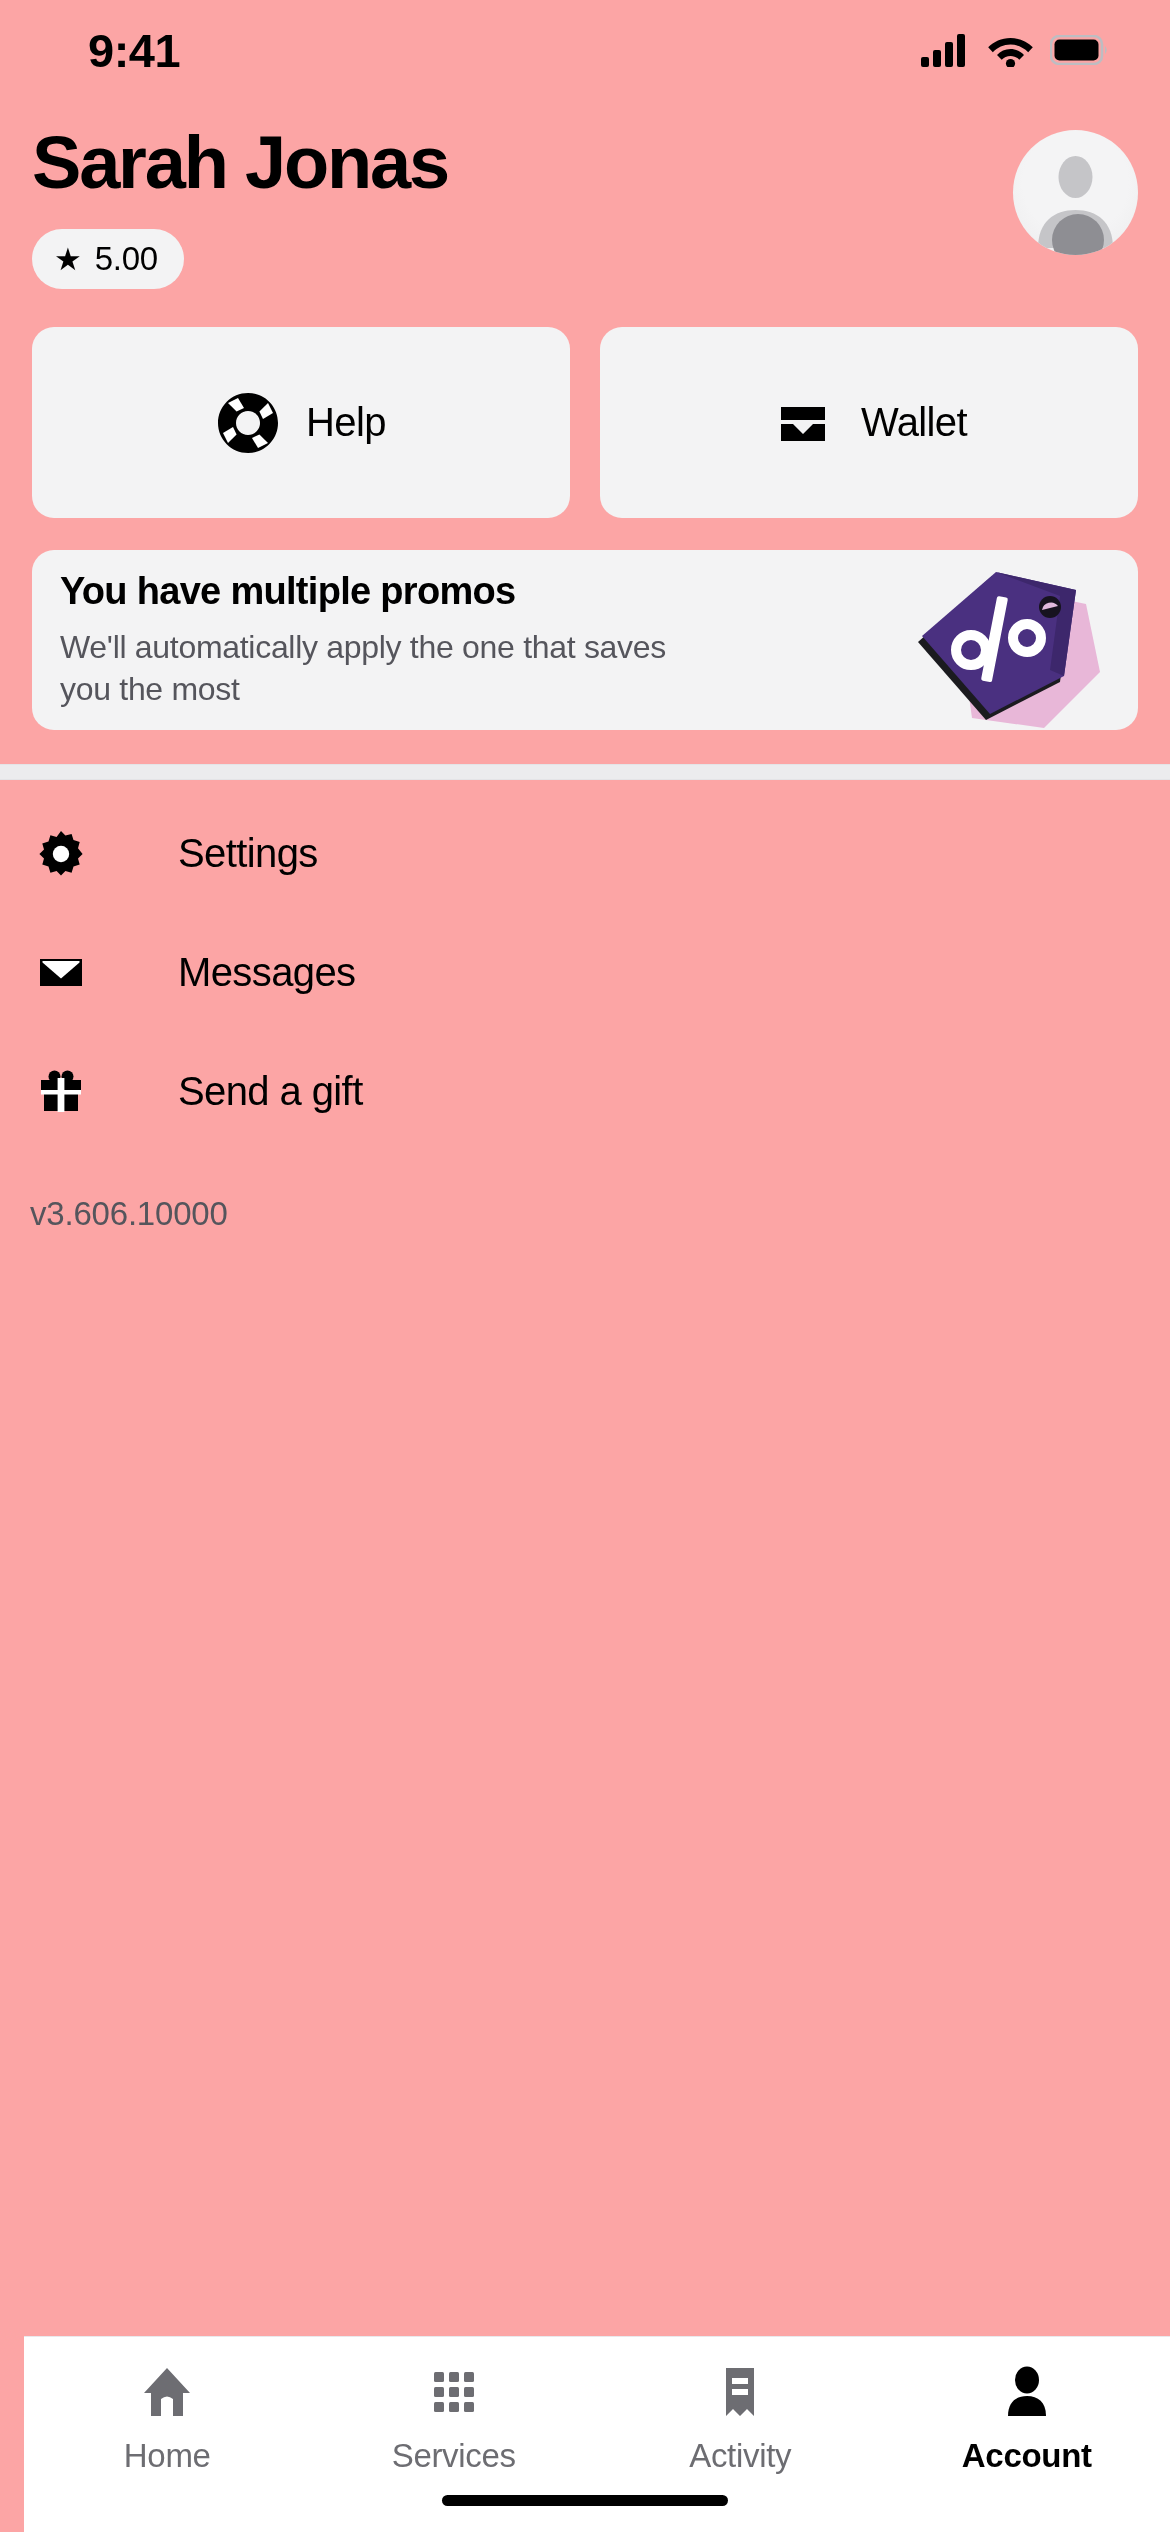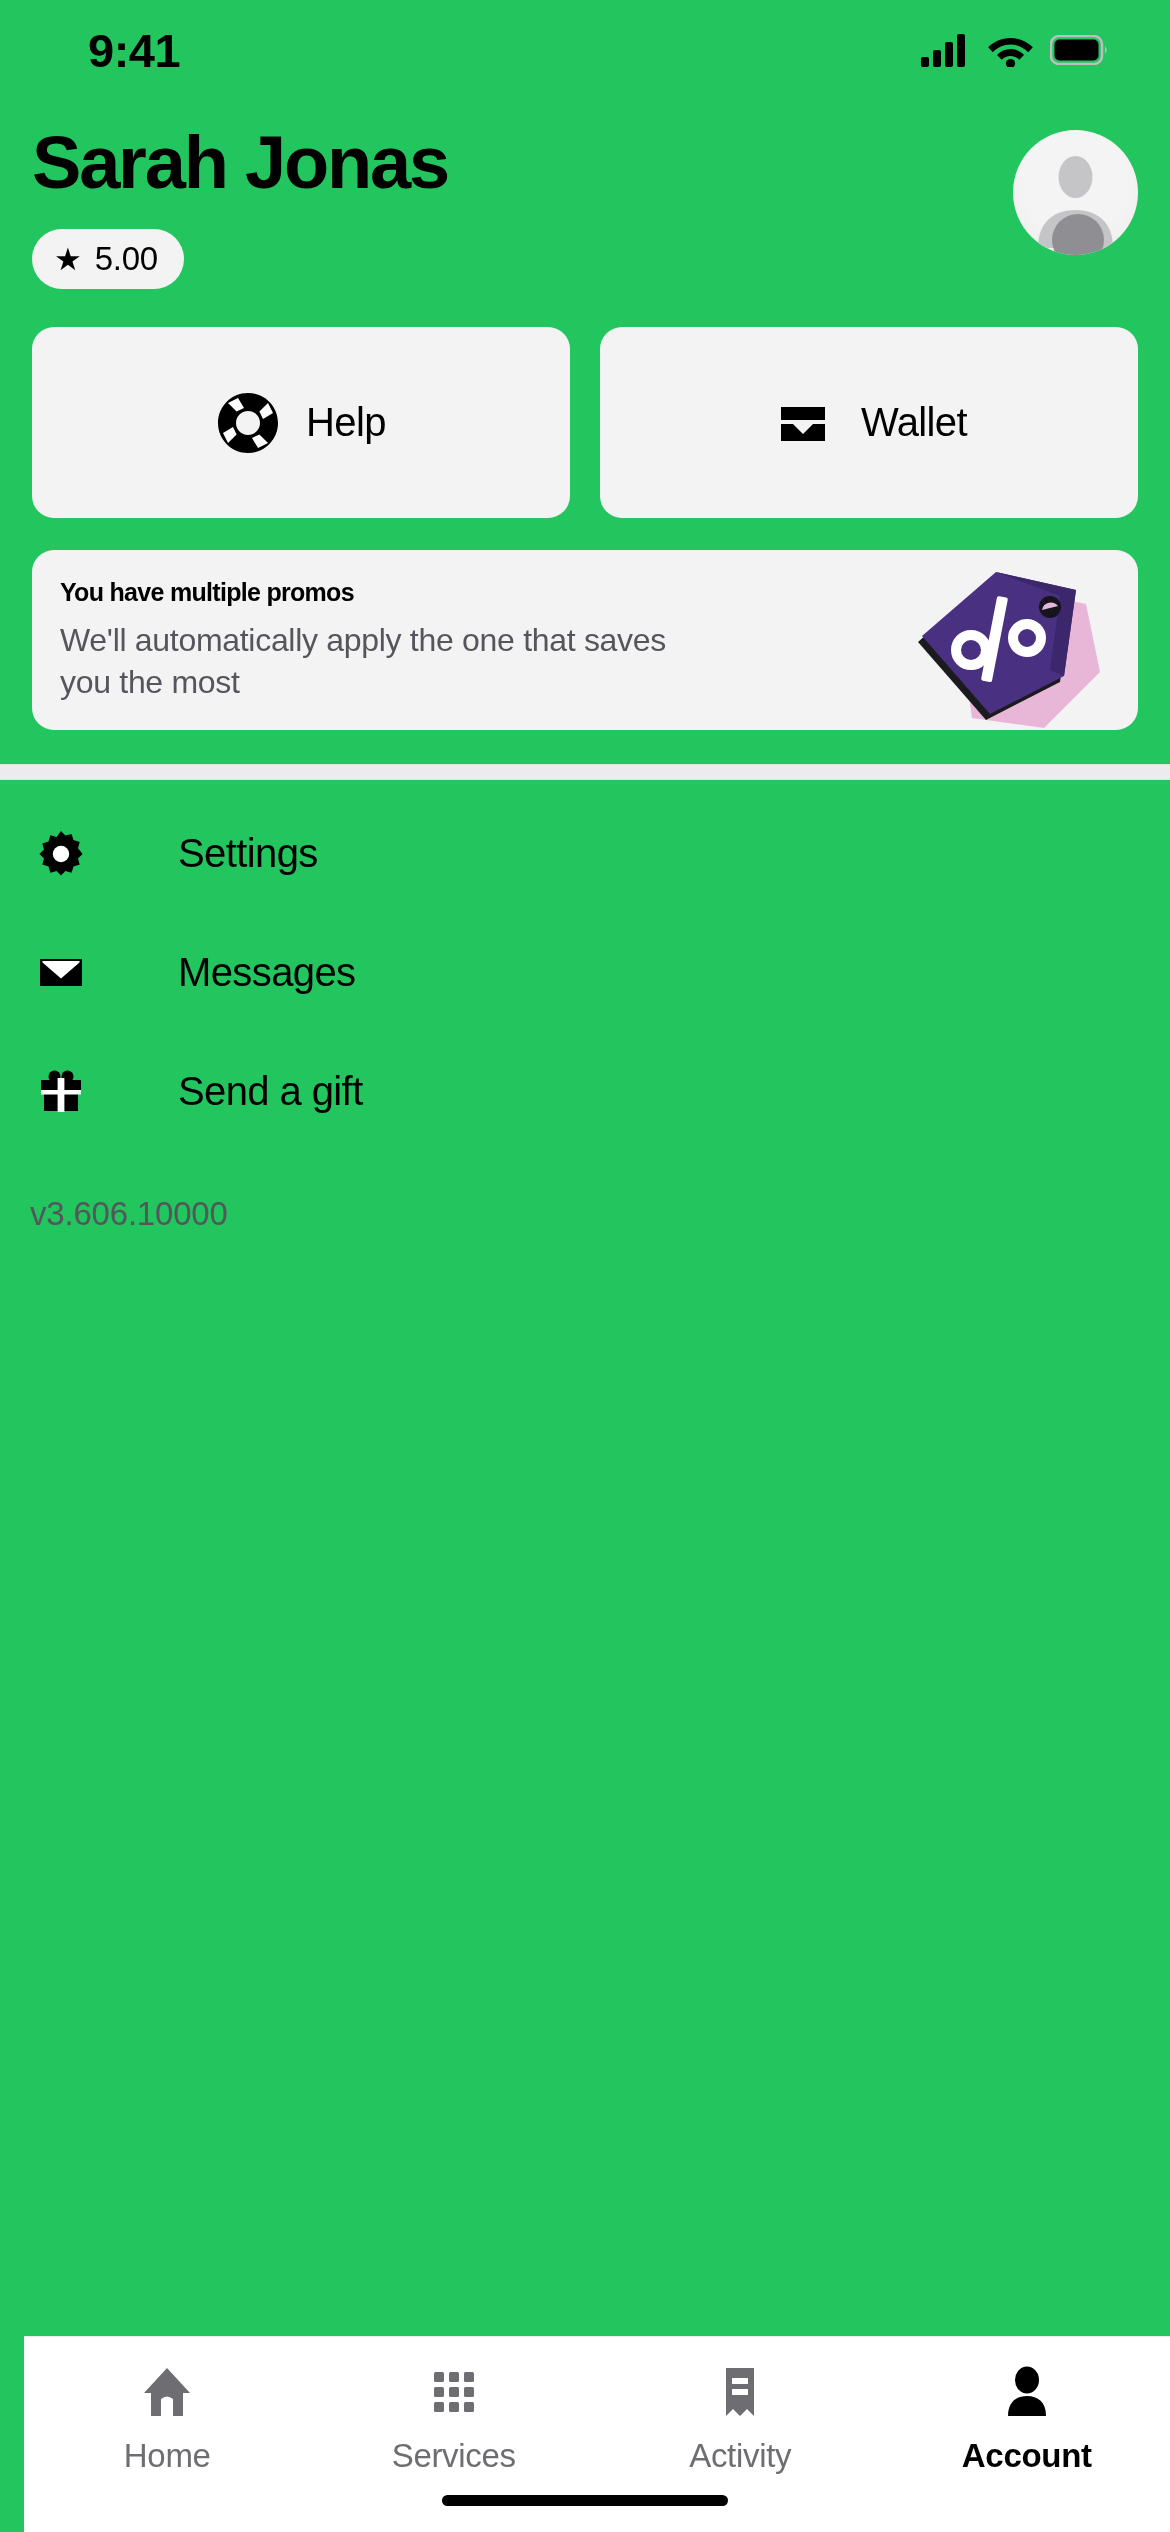--- a/index.html
+++ b/index.html
@@ -3,21 +3,21 @@
 <meta charset="utf-8">
 <style>
   * { margin:0; padding:0; box-sizing:border-box; }
   html, body {
     width:1170px; height:2532px;
     background:#ffffff;
     font-family:"Liberation Sans", sans-serif;
     -webkit-font-smoothing:antialiased;
     overflow:hidden;
   }
-  .phone { position:relative; width:1170px; height:2532px; background:#22c55e; display:flex; flex-direction:column; }
+  .phone { position:relative; width:1170px; height:2532px; background:#fca5a5; display:flex; flex-direction:column; }
 
   
   .statusbar { height:100px; flex:0 0 100px; display:flex; align-items:center;
                justify-content:space-between; padding:0 62px 0 88px; }
   .sb-time { font-size:47px; font-weight:700; color:#000; letter-spacing:-0.5px; }
   .sb-right { display:flex; align-items:center; gap:16px; }
 
   
   .header { display:flex; align-items:flex-start; justify-content:space-between;
             padding:22px 32px 0 32px; }
@@ -38,21 +38,21 @@
   .action-card { flex:1; background:#f3f3f4; border-radius:22px; height:191px;
                  display:flex; flex-direction:row; align-items:center;
                  justify-content:center; gap:26px; }
   .action-label { font-size:40px; color:#000; letter-spacing:-0.6px; }
 
   
   .promo-wrap { padding:32px 32px 0 32px; }
   .promo { background:#f3f3f4; border-radius:22px; height:180px; position:relative;
            display:flex; align-items:center; overflow:hidden; }
   .promo-text { padding-left:28px; max-width:640px; }
-  .promo-title { font-size:25px; font-weight:700; color:#000; letter-spacing:-0.7px;
+  .promo-title { font-size:38px; font-weight:700; color:#000; letter-spacing:-0.7px;
                  line-height:1.15; }
   .promo-sub { font-size:32px; color:#55555c; line-height:1.32; margin-top:12px;
                letter-spacing:-0.3px; }
   .promo-art { position:absolute; right:8px; top:0; width:230px; height:180px; }
 
   
   .divider { height:16px; background:#ececee; margin-top:34px; flex:0 0 16px;
              border-top:1px solid #e4e4e7; border-bottom:1px solid #e4e4e7; }
 
   

